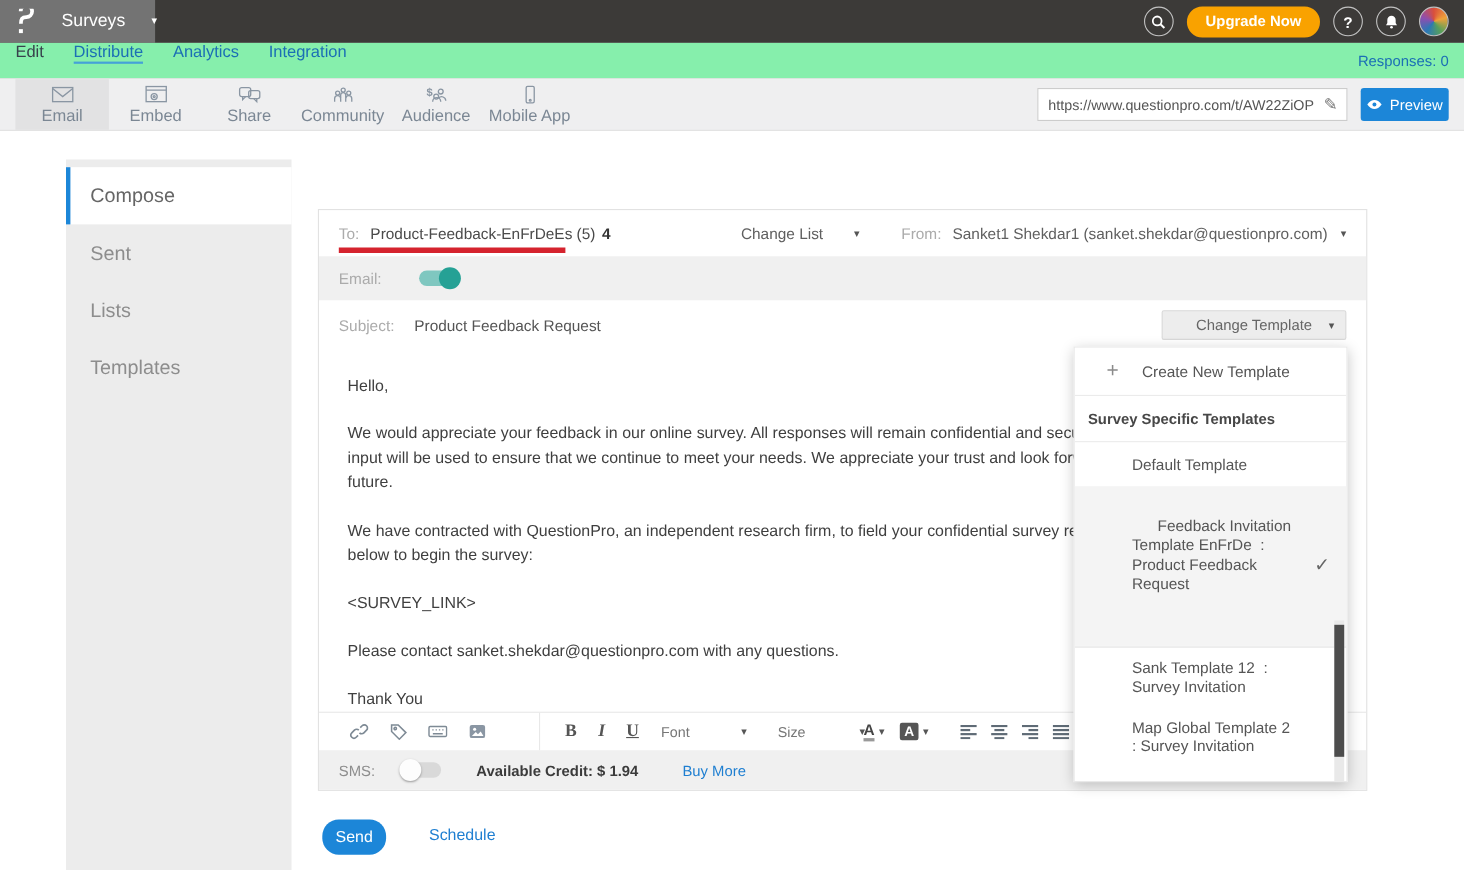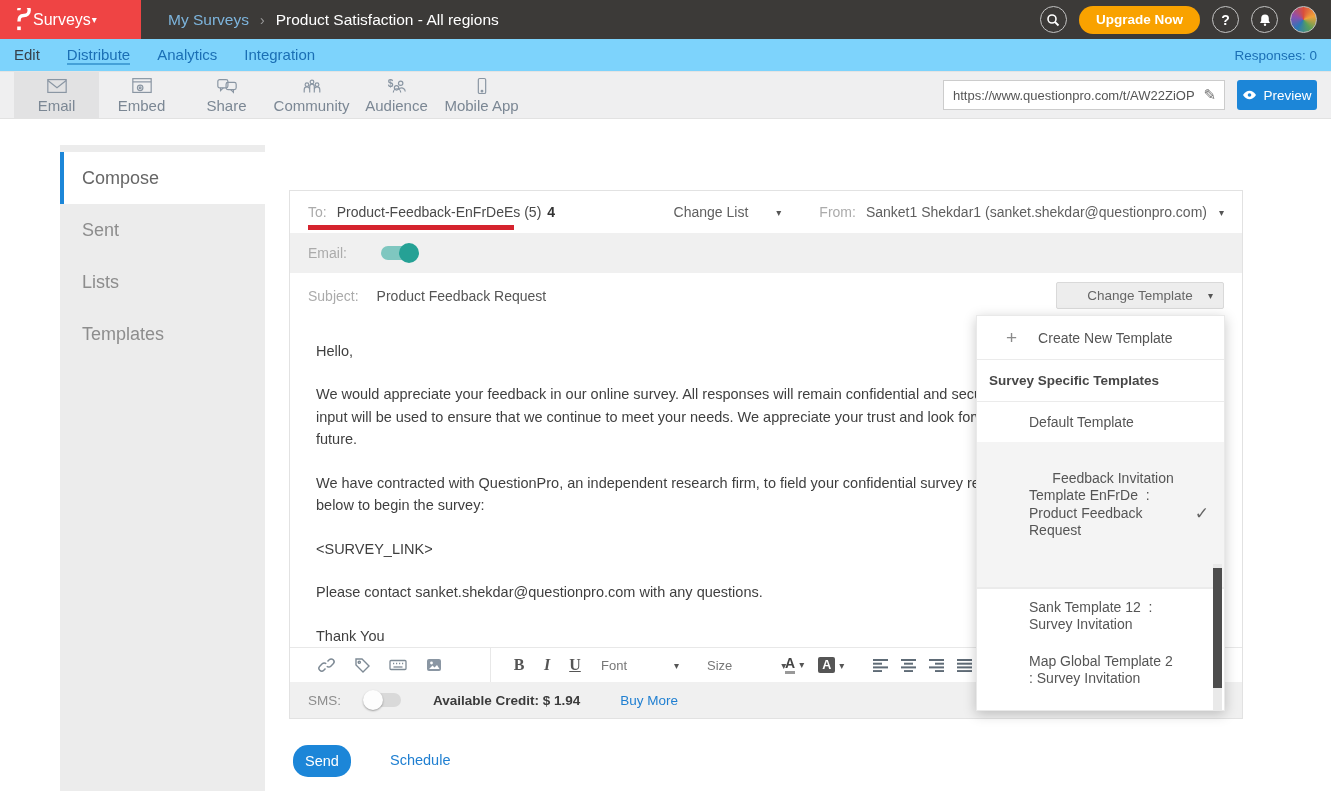--- a/index.html
+++ b/index.html
@@ -3,40 +3,40 @@
 <meta charset="utf-8">
 <style>
   * { margin:0; padding:0; box-sizing:border-box; }
   html,body { background:#fff; }
   .app { position:relative; width:1331px; height:791px; overflow:hidden;
          font-family:"Liberation Sans",sans-serif; background:#fff; color:#4a4a4a; }
 
   
   .topbar { position:absolute; top:0; left:0; right:0; height:39px; background:#3c3a38;
             display:flex; align-items:center; }
-  .logo-block { width:141px; height:39px; background:#ef4444; display:flex; align-items:center;
-                gap:1px; padding-left:13px; cursor:pointer; }
+  .logo-block { width:141px; height:39px; background:#737373; display:flex; align-items:center;
+                gap:24px; padding-left:13px; cursor:pointer; }
   .logo-block .lbl { color:#fff; font-size:16px; }
   .caret { color:#fff; font-size:10px; line-height:1; }
   .breadcrumb { margin-left:27px; display:flex; align-items:center; gap:11px; font-size:15.5px; }
   .breadcrumb a { color:#7db4dc; text-decoration:none; cursor:pointer; }
   .bc-sep { color:#9a9a9a; font-size:14px; }
   .bc-cur { color:#fff; }
   .topbar-right { margin-left:auto; display:flex; align-items:center; gap:12px; padding-right:14px; }
   .circlebtn { width:27px; height:27px; border-radius:50%; border:1px solid #c2c2c2; background:transparent;
                color:#fff; display:flex; align-items:center; justify-content:center; cursor:pointer;
                font-size:14px; font-weight:bold; font-family:inherit; flex:0 0 auto; }
   .upgrade { background:#f9a200; color:#fff; border:none; border-radius:15px; height:28px; padding:0 17px;
              font-size:13.5px; font-weight:bold; cursor:pointer; font-family:inherit; }
   .avatar { width:27px; height:27px; border-radius:50%; border:1px solid #c2c2c2; cursor:pointer;
             background:conic-gradient(#d94f3c,#f0a13a,#58a05a,#2b78b5,#8c4fb0,#d94f3c); }
 
   
-  .tabnav { position:absolute; top:39px; left:0; right:0; height:33px; background:#7dd3fc;
-            border-bottom:1px solid #e4e4e4; display:flex; align-items:center; padding:0 14px;
+  .tabnav { position:absolute; top:39px; left:0; right:0; height:33px; background:#86efac;
+            border-bottom:1px solid #e4e4e4; display:flex; align-items:flex-start; padding:0 14px;
             gap:27px; font-size:15px; }
   .tabnav .tab { display:flex; align-items:center; color:#1b6fb5; cursor:pointer; border-bottom:2px solid transparent; }
   .tabnav .tab.dark { color:#37424c; }
   .tabnav .tab.active { border-bottom-color:#45a1d8; }
   .responses { margin-left:auto; align-self:center; color:#1b6fb5; font-size:13.5px; }
 
   
   .channelbar { position:absolute; top:72px; left:0; right:0; height:47px; background:#efeff0;
                 border-bottom:1px solid #e2e2e2; display:flex; padding-left:14px; }
   .chtab { width:85px; height:46px; display:flex; flex-direction:column; align-items:center;
@@ -141,25 +141,20 @@
     <div class="logo-block">
       <span style="display:flex;">
         <svg width="19" height="24" viewBox="0 0 19 24" fill="none">
           <path d="M6 13.5 C6 9.5 7 7.5 11 7.5 A5.2 5.2 0 1 0 5.8 2.3" stroke="#fff" stroke-width="3.4" fill="none"></path>
           <rect x="4.2" y="18.5" width="3.6" height="3.6" fill="#fff"></rect>
         </svg>
       </span>
       <span class="lbl">Surveys</span>
       <span class="caret">▾</span>
     </div>
-    <nav class="breadcrumb">
-      <a>My Surveys</a>
-      <span class="bc-sep">›</span>
-      <span class="bc-cur">Product Satisfaction - All regions</span>
-    </nav>
     <div class="topbar-right">
       <button class="circlebtn">
         <span style="display:flex;">
           <svg width="14" height="14" viewBox="0 0 14 14" fill="none">
             <circle cx="6" cy="6" r="4" stroke="#fff" stroke-width="1.6"></circle>
             <line x1="9" y1="9" x2="12.5" y2="12.5" stroke="#fff" stroke-width="1.8"></line>
           </svg>
         </span>
       </button>
       <button class="upgrade">Upgrade Now</button>

